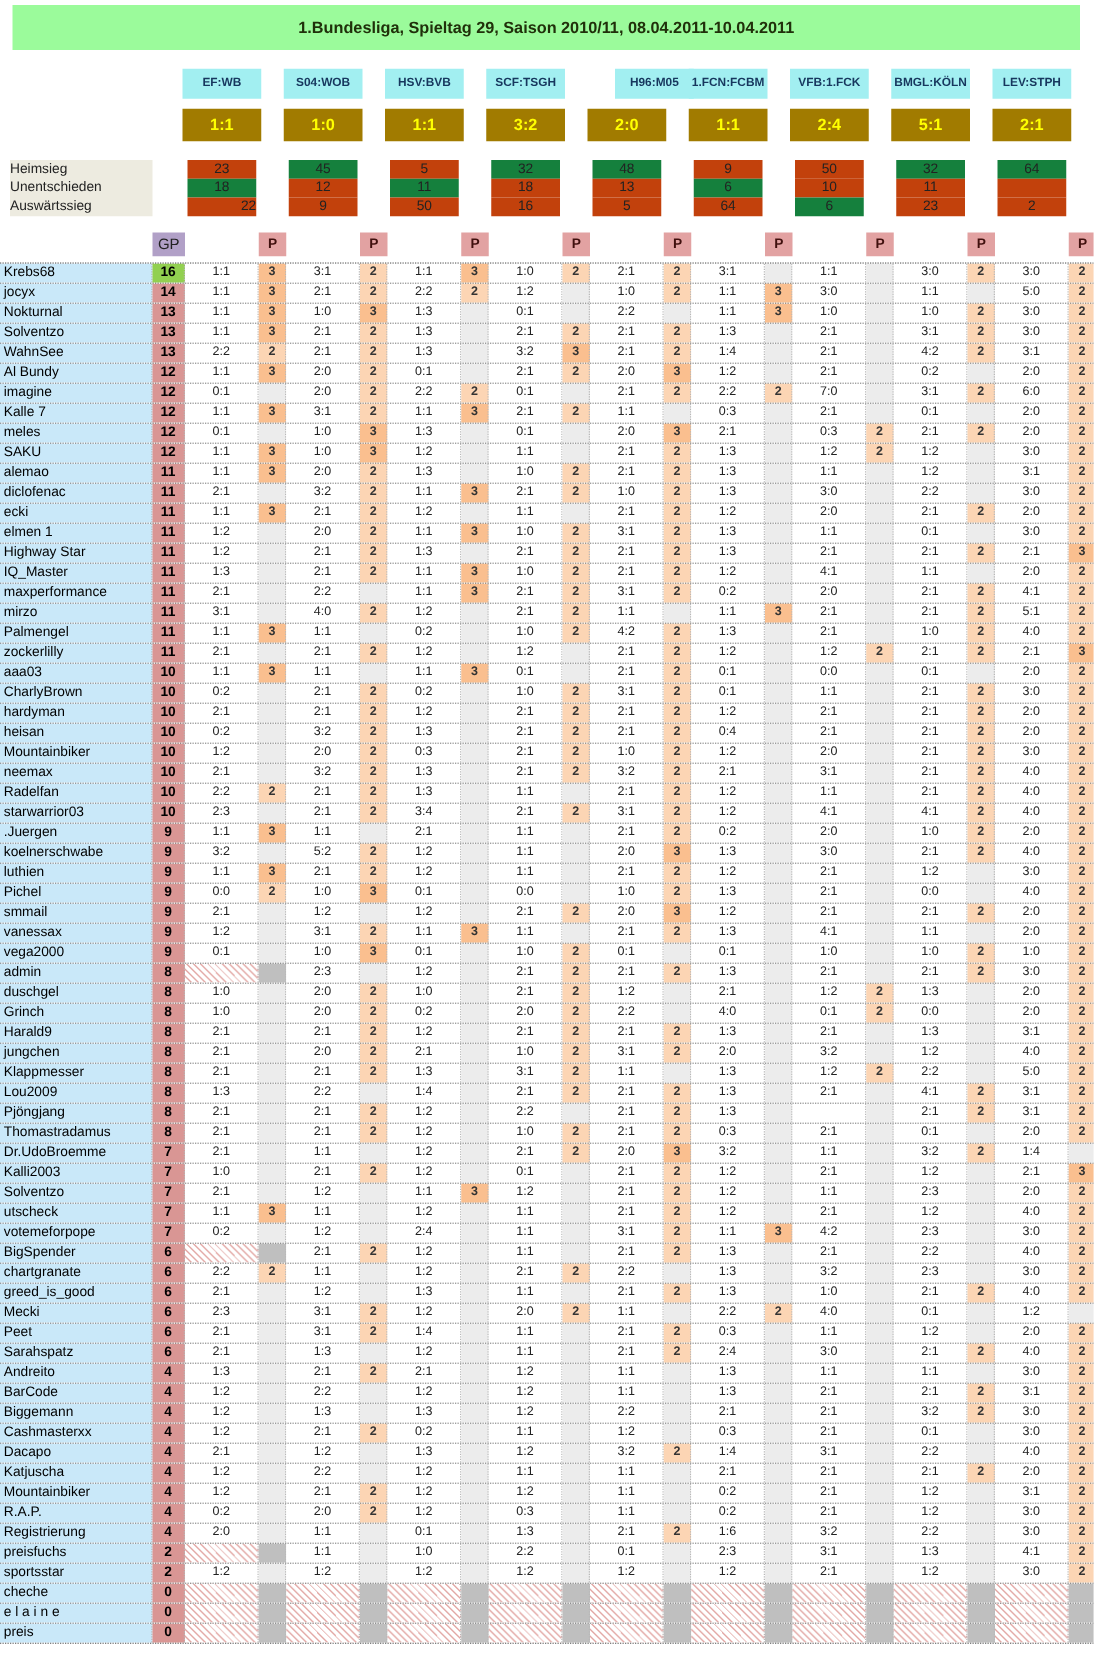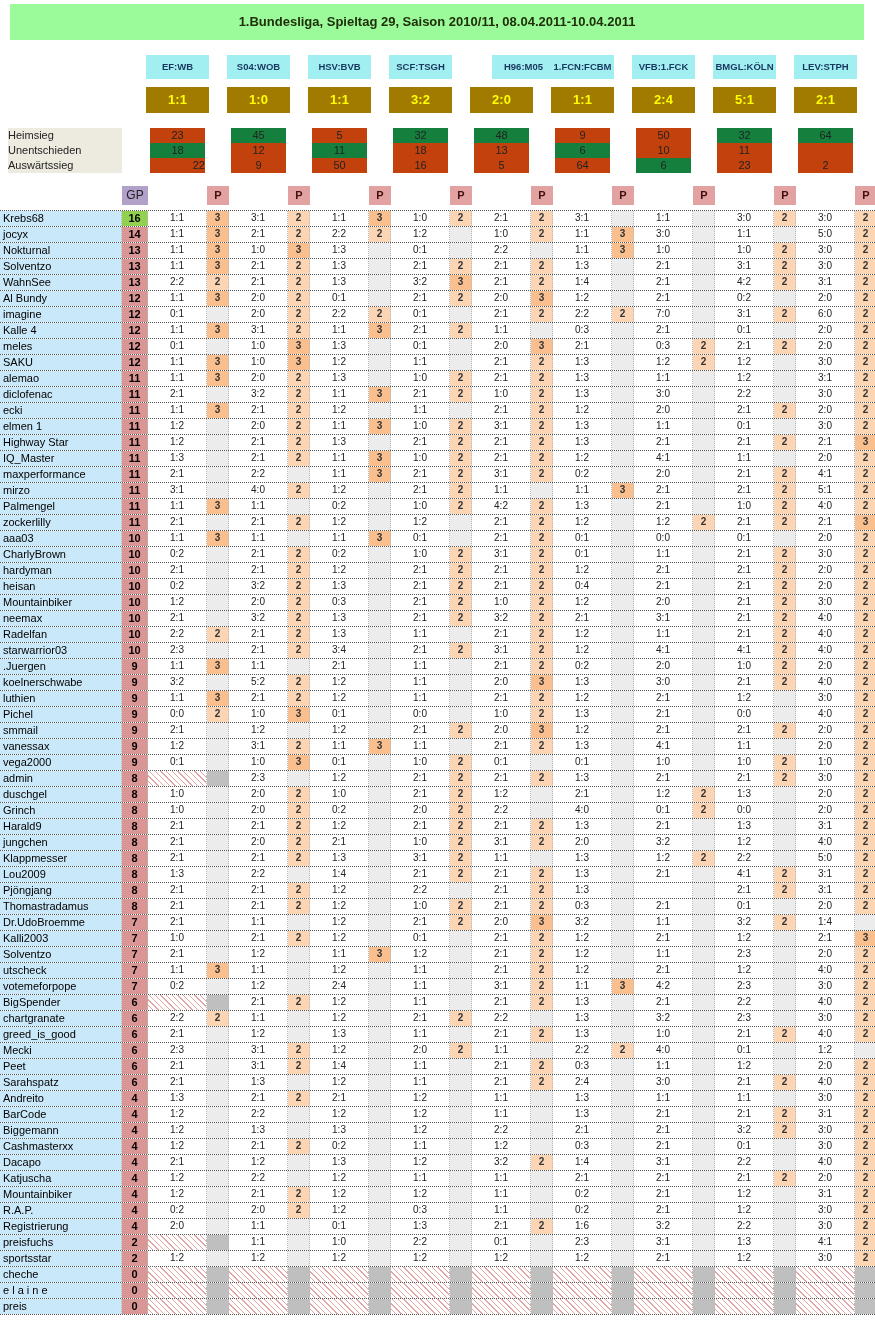--- a/index.html
+++ b/index.html
@@ -270,21 +270,21 @@
         <div class="c cpred">2:2</div>
         <div class="c cpts p2">2</div>
         <div class="c cpred">7:0</div>
         <div class="c cpts"></div>
         <div class="c cpred">3:1</div>
         <div class="c cpts p2">2</div>
         <div class="c cpred">6:0</div>
         <div class="c cpts p2">2</div>
       </div>
       <div class="prow">
-        <div class="c cname">Kalle 4</div>
+        <div class="c cname">Kalle 7</div>
         <div class="c cgp">12</div>
         <div class="c cpred">1:1</div>
         <div class="c cpts p3">3</div>
         <div class="c cpred">3:1</div>
         <div class="c cpts p2">2</div>
         <div class="c cpred">1:1</div>
         <div class="c cpts p3">3</div>
         <div class="c cpred">2:1</div>
         <div class="c cpts p2">2</div>
         <div class="c cpred">1:1</div>

